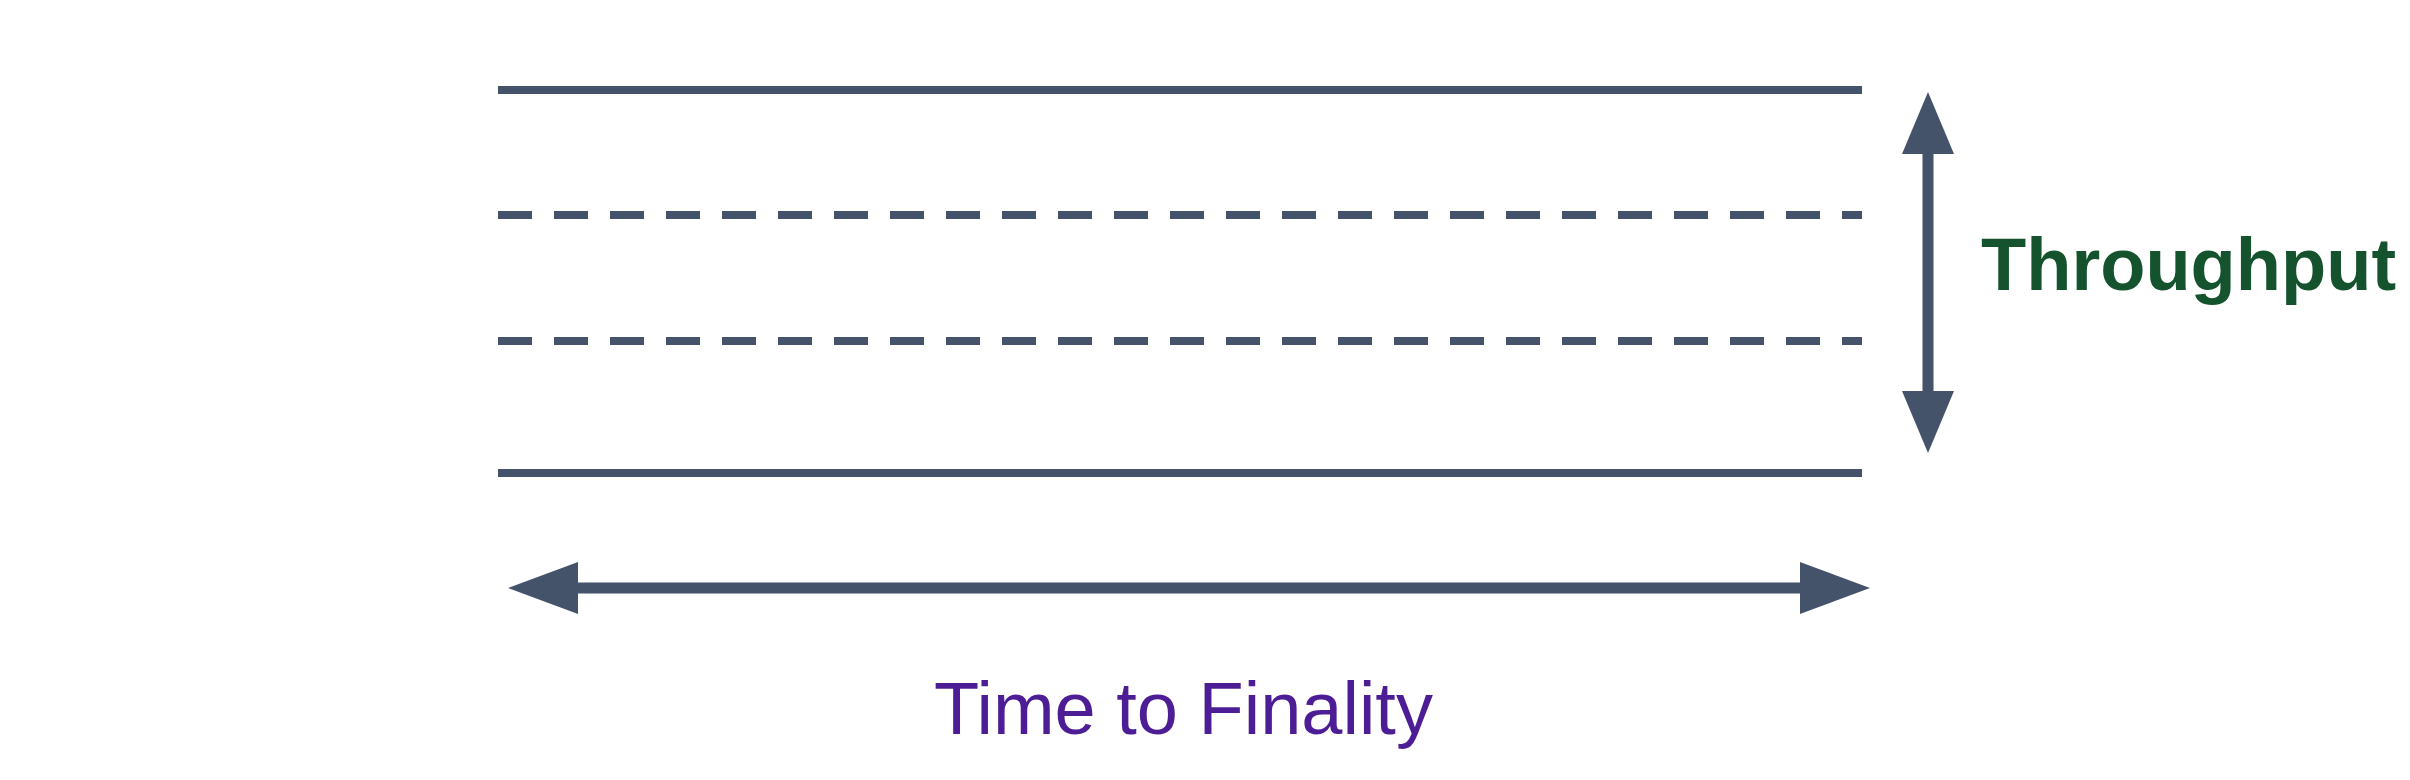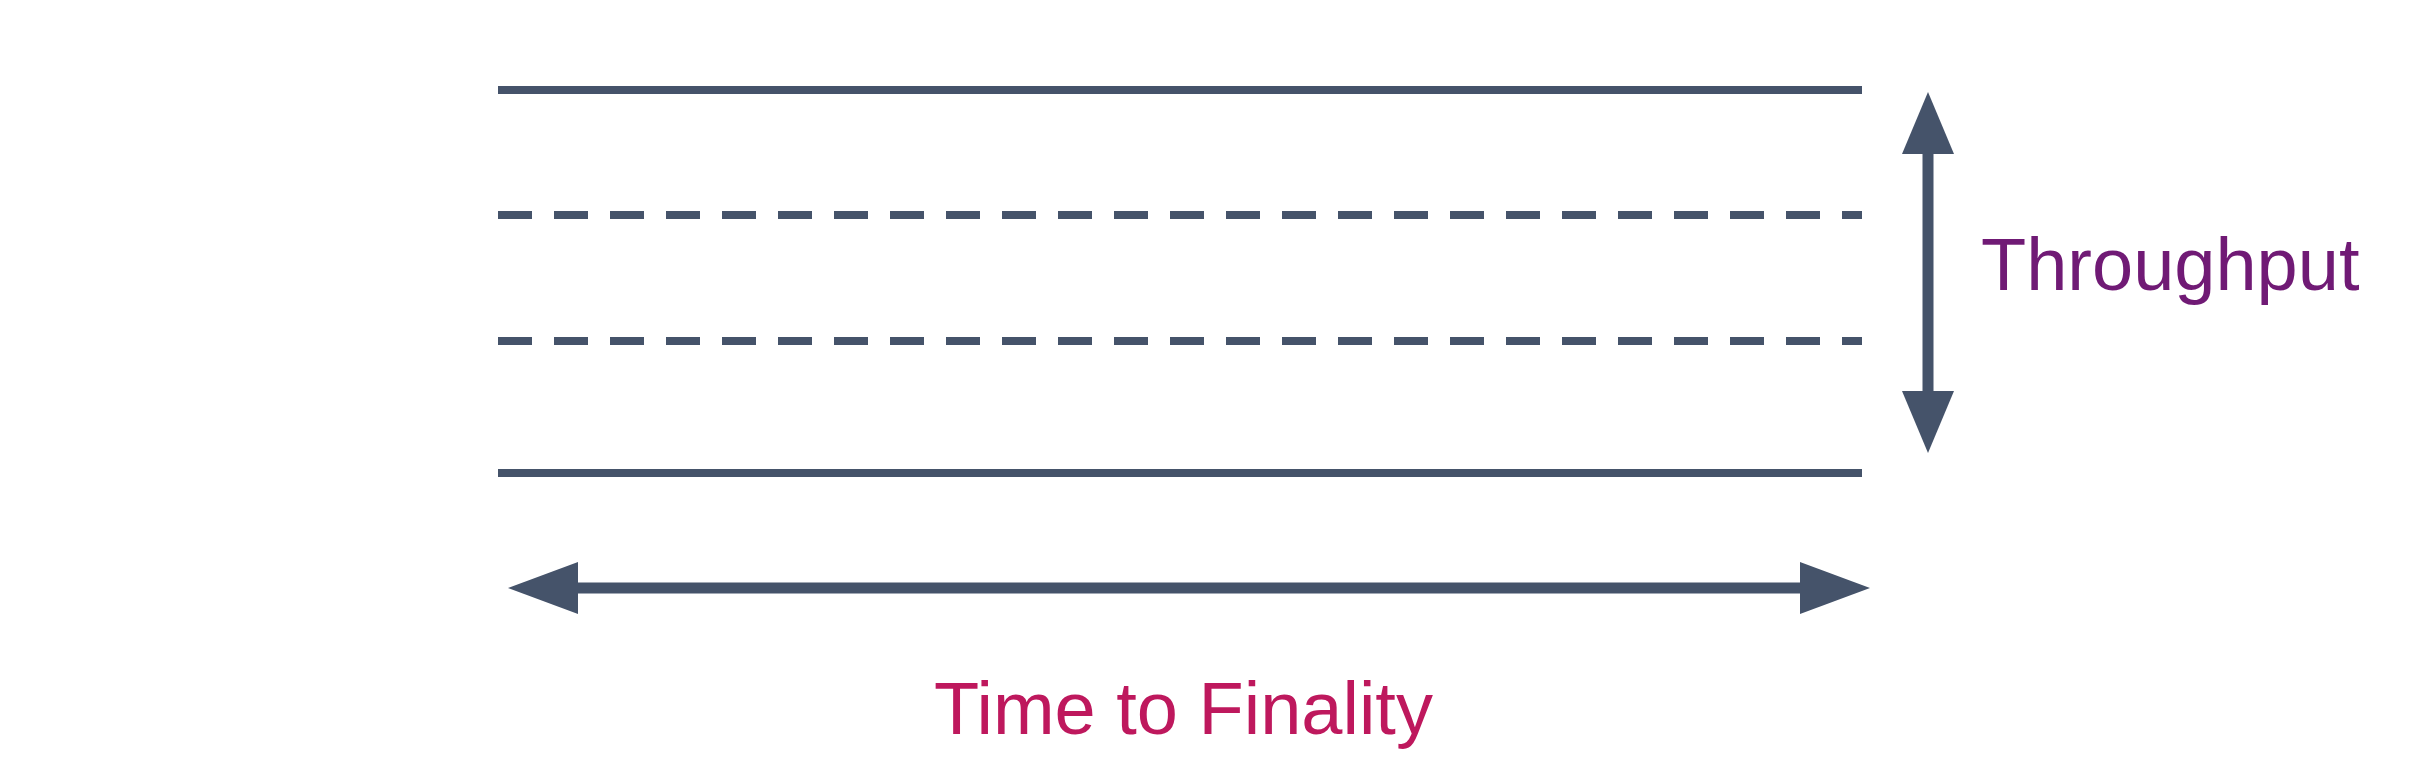--- a/index.html
+++ b/index.html
@@ -67,17 +67,17 @@
       <polygon points="1928,453 1954,391 1902,391" fill="#45536a"></polygon>
     </g>
 
     <g>
       <rect x="578" y="582.5" width="1222" height="11" fill="#45536a"></rect>
       <polygon points="508,588 578,562 578,614" fill="#45536a"></polygon>
       <polygon points="1870,588 1800,562 1800,614" fill="#45536a"></polygon>
     </g>
   </svg>
 
-  <div class="axis-label" id="throughput-label" style="color: #701a75;">Throughput</div>
+  <div class="axis-label" id="throughput-label" style="color: #14532d; font-weight: bold;">Throughput</div>
 
-  <div class="axis-label" id="time-to-finality-label" style="color: #be185d;">Time to Finality</div>
+  <div class="axis-label" id="time-to-finality-label" style="color: #4c1d95;">Time to Finality</div>
 
 </div>
 
 </body></html>

